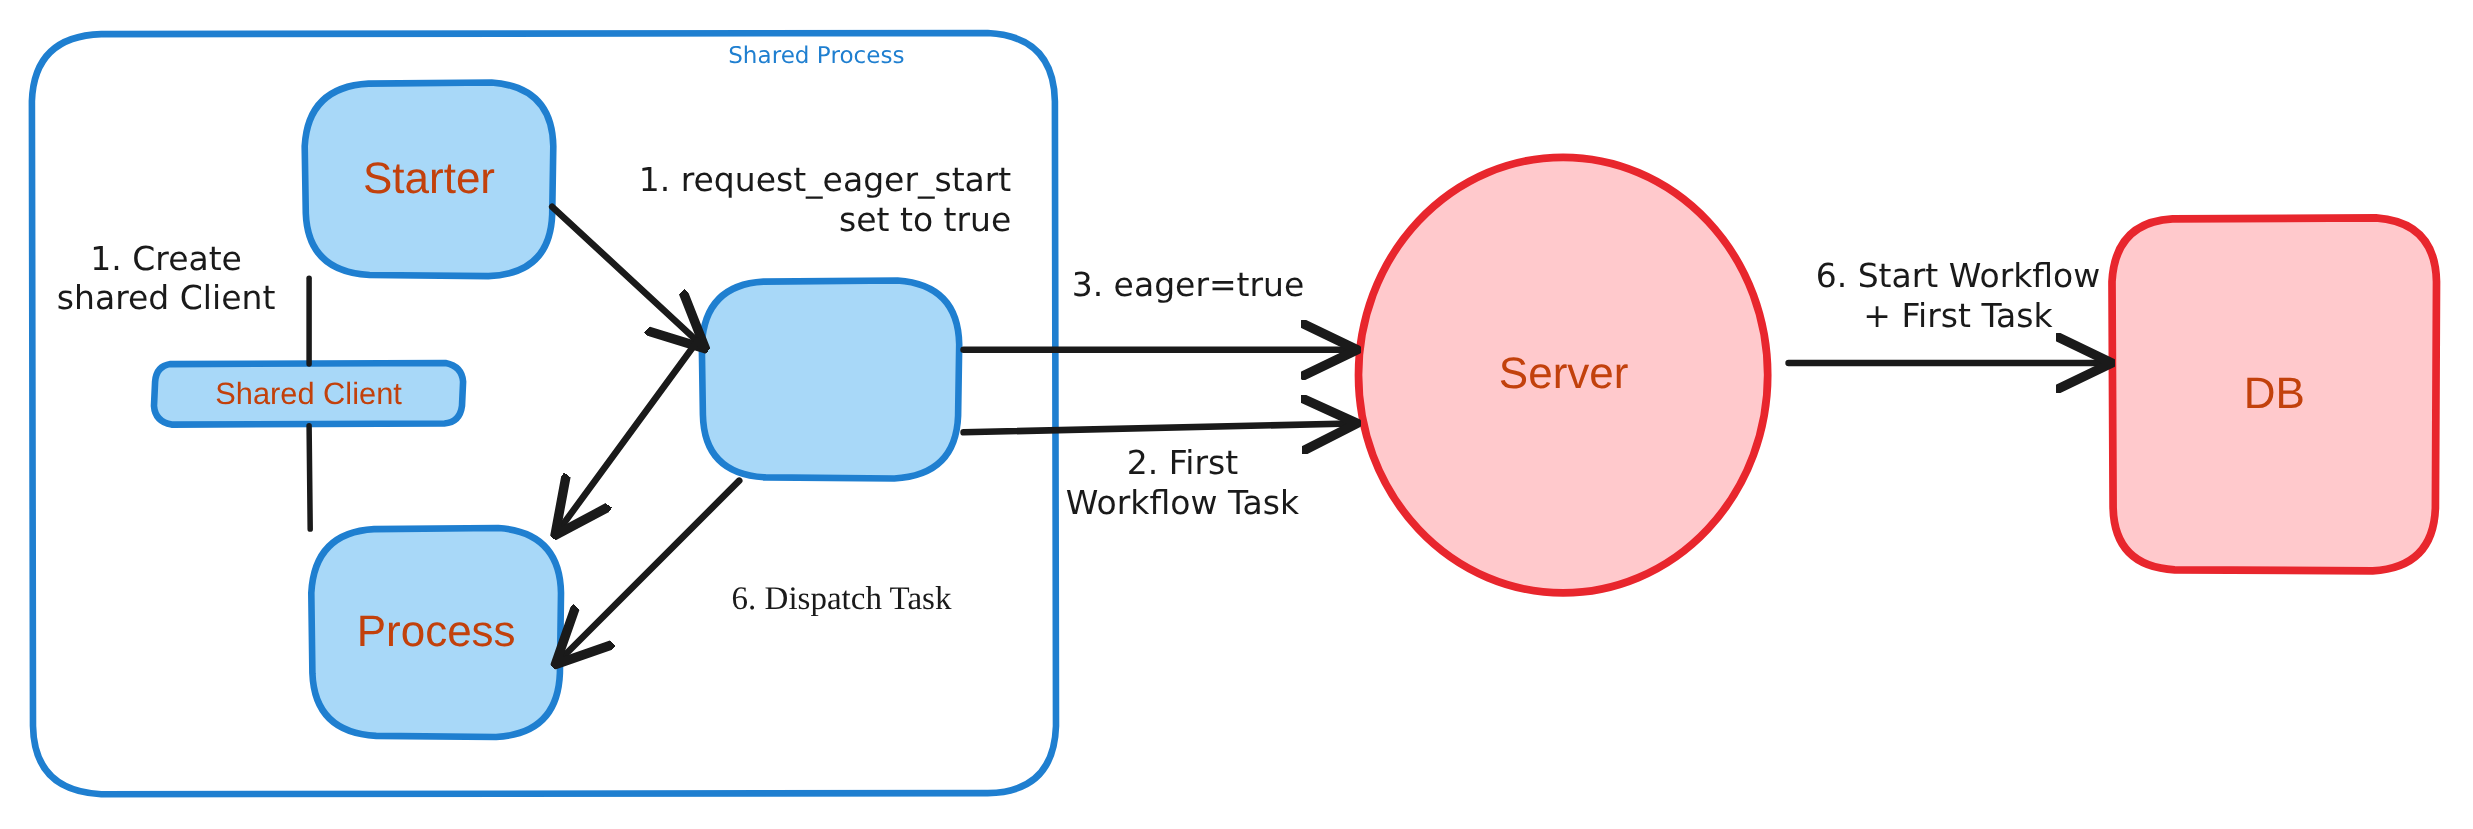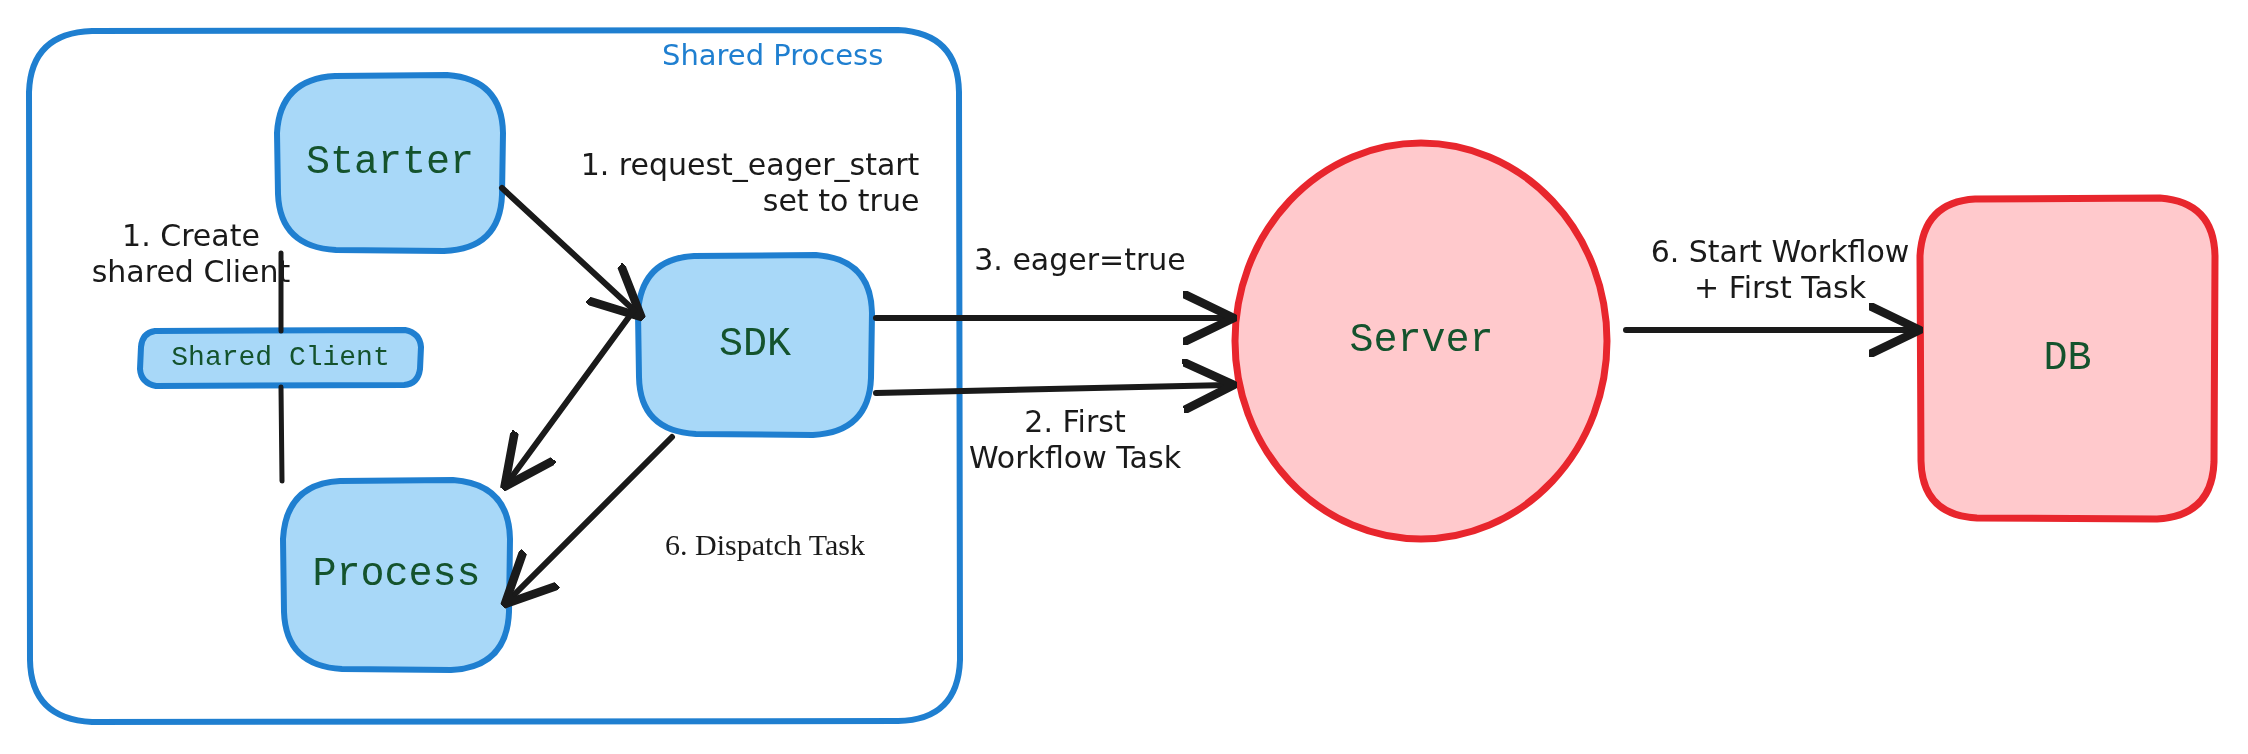--- a/index.html
+++ b/index.html
@@ -5,41 +5,41 @@
   html,body{margin:0;padding:0;background:#ffffff;}
   body{width:2248px;height:754px;overflow:hidden;
        font-family:"DejaVu Sans","Liberation Sans",sans-serif;}
   #stage{position:relative;width:2248px;height:754px;}
   svg#canvas{position:absolute;left:0;top:0;width:2248px;height:754px;}
 
   .node-label{
     position:absolute;
     display:flex;align-items:center;justify-content:center;
     text-align:center;
-    color:#14532d;
-    font-family:Liberation Mono, monospace;
+    color:#c2410c;
+    font-family:Liberation Sans, sans-serif;
     pointer-events:none;
     white-space:pre-line;
     line-height:1.18;
   }
   .edge-label{
     position:absolute;
     display:flex;align-items:center;justify-content:center;
     text-align:center;
     color:#1a1a1a;
     font-family:"DejaVu Sans","Liberation Sans",sans-serif;
     white-space:pre-line;
     line-height:1.2;
     pointer-events:none;
   }
   .group-title{
     position:absolute;
     color:#1f7fd0;
     font-family:"DejaVu Sans","Liberation Sans",sans-serif;
-    font-size:29px;
+    font-size:21px;
     white-space:nowrap;
   }
   .t-big{font-size:40px;}
   .t-mid{font-size:30px;}
   .t-sm{font-size:28px;}
 </style>
 </head>
 <body>
 
 <div id="stage">
@@ -119,27 +119,26 @@
   </svg>
 
   <div class="group-title" style="left:662px; top:38px;">Shared Process</div>
 
   <div class="node-label t-big" style="left:277px; top:75px; width:226px; height:176px;">Starter</div>
 
   <div class="node-label t-sm" style="left:140px; top:330px; width:281px; height:56px;">Shared Client</div>
 
   <div class="node-label t-big" style="left:283px; top:480px; width:227px; height:190px;">Process</div>
 
-  <div class="node-label t-big" style="left:638px; top:255px; width:234px; height:180px;">SDK</div>
 
   <div class="node-label t-big" style="left:1233px; top:142px; width:377px; height:398px;">Server</div>
 
   <div class="node-label t-big" style="left:1920px; top:198px; width:295px; height:322px;">DB</div>
 
-  <div class="edge-label t-mid" style="left:26px; top:218px; width:250px; height:72px;padding-left:40px;">1. Create
+  <div class="edge-label t-mid" style="left:26px; top:218px; width:250px; height:72px;">1. Create
 shared Client</div>
 
   <div class="edge-label t-mid" style="left:540px; top:145px; width:420px; height:76px;text-align:right;">1. request_eager_start
 set to true</div>
 
 
   <div class="edge-label t-mid" style="left:950px; top:240px; width:260px; height:40px;">3. eager=true</div>
 
   <div class="edge-label t-mid" style="left:1630px; top:230px; width:300px; height:80px;">6. Start Workflow
 + First Task</div>

